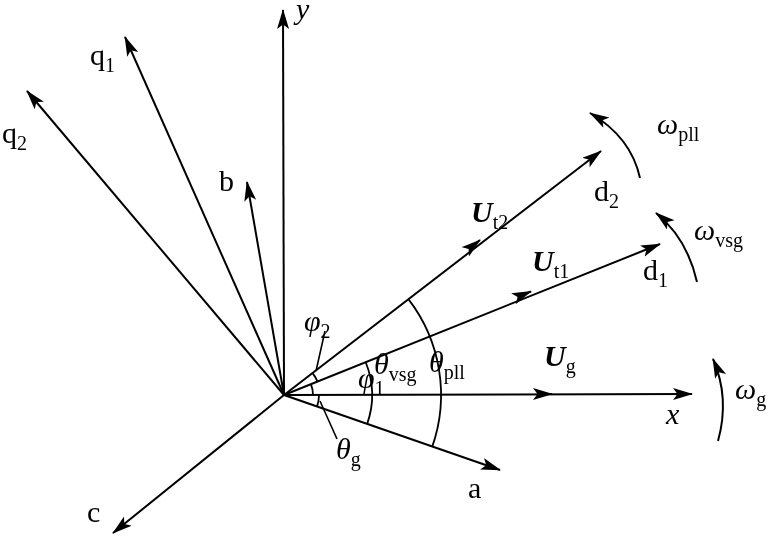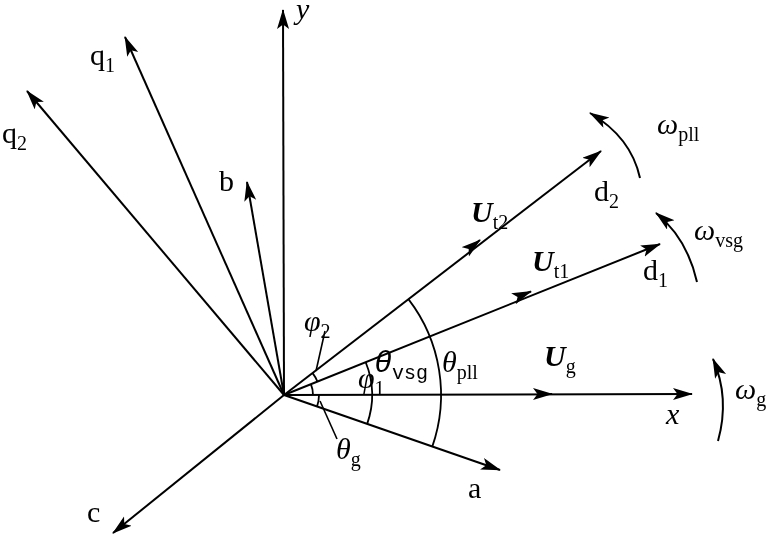--- a/index.html
+++ b/index.html
@@ -83,18 +83,18 @@
 
   <div class="lbl bit" style="left:504px; top:341px;"><span>U</span><span class="sub">g</span></div>
   <div class="lbl bit" style="left:492px; top:246px;"><span>U</span><span class="sub">t1</span></div>
   <div class="lbl bit" style="left:431px; top:197px;"><span>U</span><span class="sub">t2</span></div>
 
   <div class="lbl it" style="left:735px; top:374px;"><span>ω</span><span class="sub">g</span></div>
   <div class="lbl it" style="left:694px; top:215px;"><span>ω</span><span class="sub">vsg</span></div>
   <div class="lbl it" style="left:657px; top:109px;"><span>ω</span><span class="sub">pll</span></div>
 
   <div class="lbl it" style="left:336px; top:434px;"><span>θ</span><span class="sub">g</span></div>
-  <div class="lbl it" style="left:374px; top:349px;font-family:Liberation Mono, monospace;"><span>θ</span><span class="sub">vsg</span></div>
-  <div class="lbl it" style="left:442px; top:347px;"><span>θ</span><span class="sub">pll</span></div>
+  <div class="lbl it" style="left:374px; top:349px;"><span>θ</span><span class="sub">vsg</span></div>
+  <div class="lbl it" style="left:429px; top:347px;"><span>θ</span><span class="sub">pll</span></div>
   <div class="lbl it" style="left:332px; top:363px;margin-left:26px;"><span>φ</span><span class="sub">1</span></div>
   <div class="lbl it" style="left:304px; top:306px;text-align:center;"><span>φ</span><span class="sub">2</span></div>
 
 </div>
 
 </body></html>

